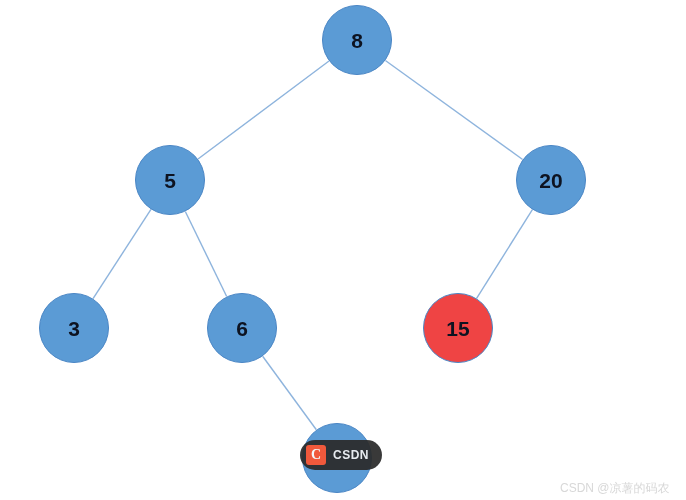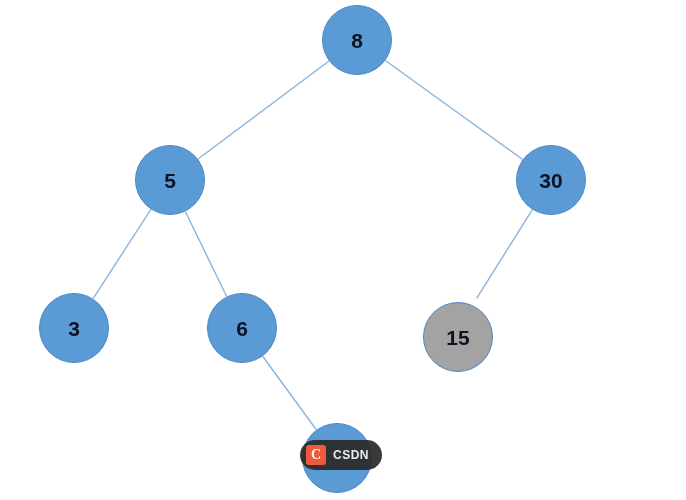--- a/index.html
+++ b/index.html
@@ -111,35 +111,36 @@
     </svg>
 
   <div id="node-layer">
       <div class="tree-node" style="left: 322px; top: 5px; width: 70px; height: 70px; background: rgb(91, 155, 213); border-color: rgb(74, 134, 197); color: rgb(13, 19, 33);">
         <span class="node-label">8</span>
       </div>
       <div class="tree-node" style="left: 135px; top: 145px; width: 70px; height: 70px; background: rgb(91, 155, 213); border-color: rgb(74, 134, 197); color: rgb(13, 19, 33);">
         <span class="node-label">5</span>
       </div>
       <div class="tree-node" style="left: 516px; top: 145px; width: 70px; height: 70px; background: rgb(91, 155, 213); border-color: rgb(74, 134, 197); color: rgb(13, 19, 33);">
-        <span class="node-label">30</span>
+        <span class="node-label">20</span>
       </div>
       <div class="tree-node" style="left: 39px; top: 293px; width: 70px; height: 70px; background: rgb(91, 155, 213); border-color: rgb(74, 134, 197); color: rgb(13, 19, 33);">
         <span class="node-label">3</span>
       </div>
       <div class="tree-node" style="left: 207px; top: 293px; width: 70px; height: 70px; background: rgb(91, 155, 213); border-color: rgb(74, 134, 197); color: rgb(13, 19, 33);">
         <span class="node-label">6</span>
       </div>
-      <div class="tree-node" style="left: 423px; top: 302px; width: 70px; height: 70px; background: #a3a3a3; border-color: rgb(74, 134, 197); color: rgb(13, 19, 33);">
+      <div class="tree-node" style="left: 423px; top: 293px; width: 70px; height: 70px; background: #ef4444; border-color: rgb(74, 134, 197); color: rgb(13, 19, 33);">
         <span class="node-label">15</span>
       </div>
       <div class="tree-node" style="left: 302px; top: 423px; width: 70px; height: 70px; background: rgb(91, 155, 213); border-color: rgb(74, 134, 197); color: rgb(13, 19, 33);">
         <span class="node-label"></span>
       </div>
     </div>
 
   <div id="csdn-badge" style="left: 300px; top: 440px; width: 82px; height: 30px; background: rgb(43, 43, 43);">
     <span id="csdn-logo" style="background: rgb(252, 85, 49);">C</span>
     <span id="csdn-text">CSDN</span>
   </div>
 
+  <div id="watermark-credit">CSDN @凉薯的码农</div>
 
 </div>
 
 </body></html>

